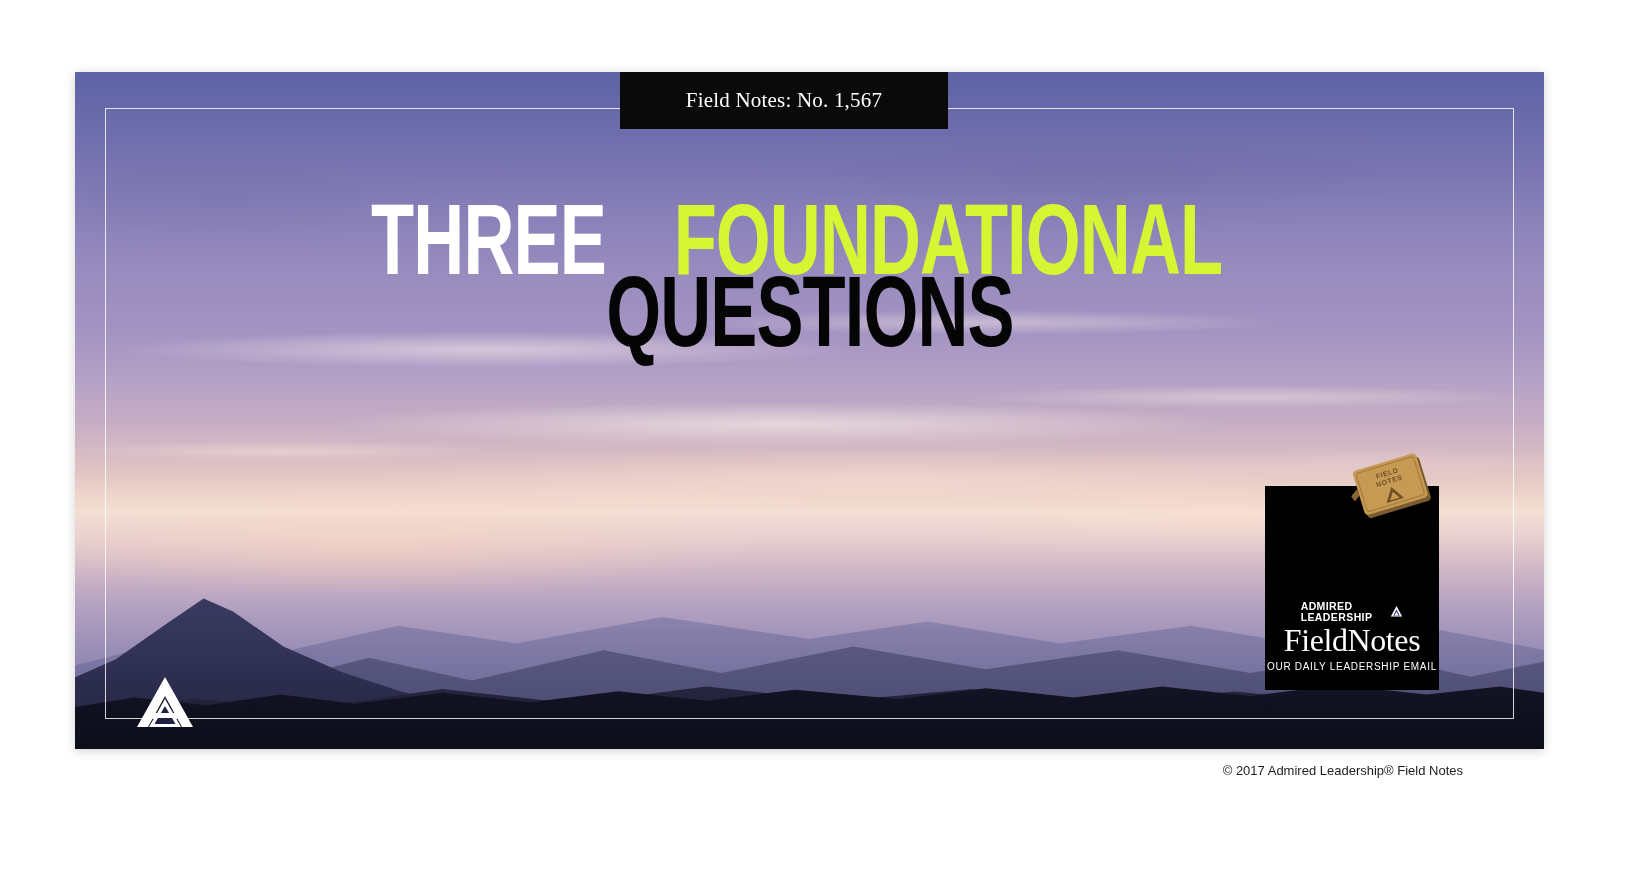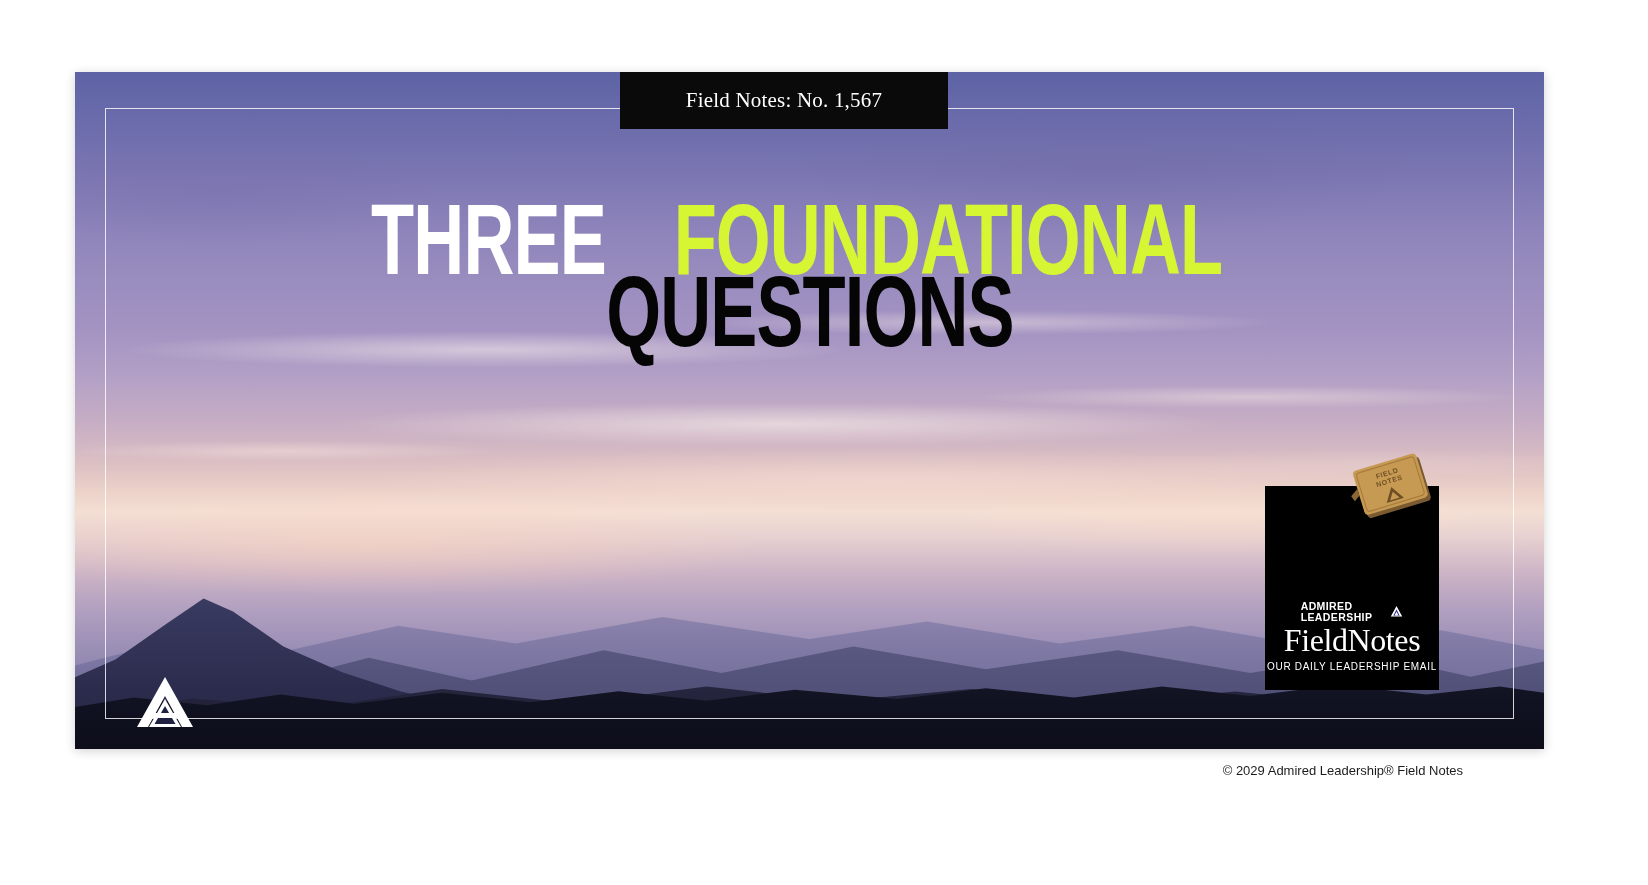--- a/index.html
+++ b/index.html
@@ -340,15 +340,15 @@
 
     <svg id="corner-logo" viewBox="0 0 62 56">
       <path d="M31 2 L59 52 L48 52 L31 21 L14 52 L3 52 Z" fill="#ffffff"></path>
       <path d="M31 24 L47 52 L15 52 Z" fill="#ffffff"></path>
       <path d="M31 31 L41.5 49 L20.5 49 Z" fill="#1e2142"></path>
       <rect x="18" y="38" width="26" height="5" fill="#ffffff"></rect>
     </svg>
 
   </div>
 
-  <div id="copyright">© 2029 Admired Leadership® Field Notes</div>
+  <div id="copyright">© 2017 Admired Leadership® Field Notes</div>
 
 </div>
 
 </body></html>

